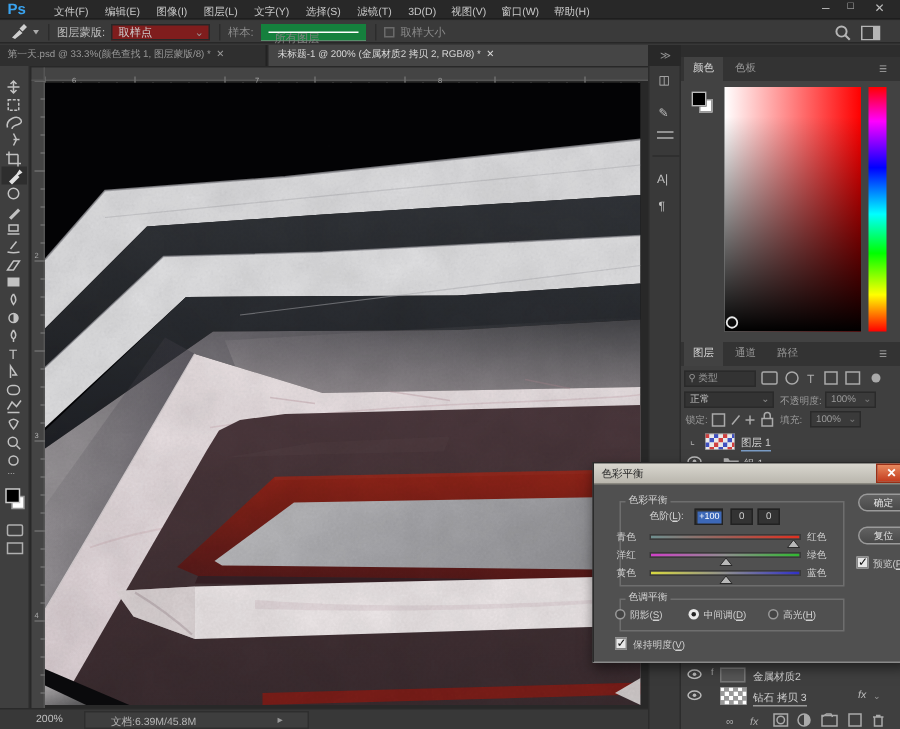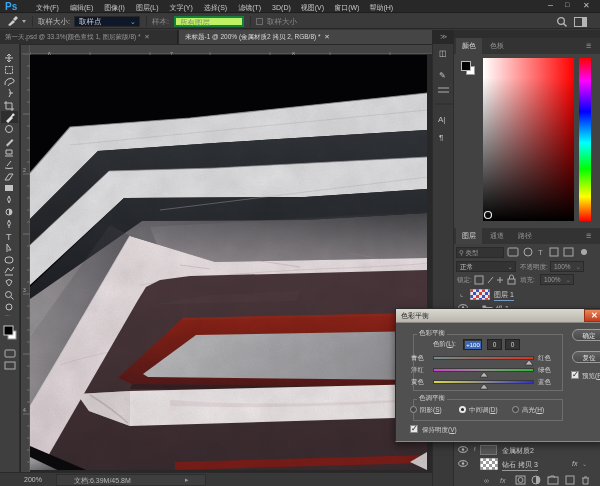--- a/index.html
+++ b/index.html
@@ -21,25 +21,25 @@
   <span class="abs" style="left:565px;top:1px;font-size:7px;color:#c0c0c0;">□</span>
   <span class="abs" style="left:583px;top:1px;font-size:8px;color:#c0c0c0;">✕</span>
 </div>
 
 <div class="abs" style="left:0;top:14px;width:600px;height:15px;background:#3a3a3a;border-bottom:1px solid #272727;">
   <svg class="abs" style="left:6px;top:2px;" width="22" height="11" viewBox="0 0 22 11">
     <path d="M2 9 L7 4 L9 6 L4 10 Z M7 3 L10 0 L12 2 L9 5 Z" fill="#cfcfcf"></path>
     <path d="M16 4 l4 0 l-2 3 z" fill="#aaa"></path>
   </svg>
   <div class="abs" style="left:32px;top:2px;width:1px;height:11px;background:#2c2c2c;"></div>
-  <span class="abs" style="left:38px;top:3px;font-size:7.5px;color:#bdbdbd;">取样大小:</span>
-  <div class="abs" style="left:74px;top:2px;width:66px;height:11px;background:#0f172a;border:1px solid #272727;color:#cfcfcf;font-size:7.5px;line-height:9px;padding-left:4px;">取样点<span style="position:absolute;right:3px;top:0;color:#999;">⌄</span></div>
+  <span class="abs" style="left:38px;top:3px;font-size:7.5px;color:#bdbdbd;">图层蒙版:</span>
+  <div class="abs" style="left:74px;top:2px;width:66px;height:11px;background:#7f1d1d;border:1px solid #272727;color:#cfcfcf;font-size:7.5px;line-height:9px;padding-left:4px;">取样点<span style="position:absolute;right:3px;top:0;color:#999;">⌄</span></div>
   <div class="abs" style="left:146px;top:2px;width:1px;height:11px;background:#2c2c2c;"></div>
   <span class="abs" style="left:152px;top:3px;font-size:7.5px;color:#8a8a8a;">样本:</span>
-  <div class="abs" style="left:174px;top:2px;width:70px;height:11px;background:#bef264;border:2px solid #15803d;color:#808080;font-size:7.5px;line-height:9px;padding-left:4px;">所有图层</div>
+  <div class="abs" style="left:174px;top:2px;width:70px;height:11px;background:#ffffff;border:5px solid #15803d;color:#808080;font-size:7.5px;line-height:9px;padding-left:4px;">所有图层</div>
   <div class="abs" style="left:250px;top:2px;width:1px;height:11px;background:#2c2c2c;"></div>
   <div class="abs" style="left:256px;top:4px;width:7px;height:7px;border:1px solid #6a6a6a;background:#3e3e3e;"></div>
   <span class="abs" style="left:267px;top:3px;font-size:7.5px;color:#8a8a8a;">取样大小</span>
   <svg class="abs" style="left:556px;top:2px;" width="12" height="12" viewBox="0 0 12 12">
     <circle cx="5" cy="5" r="3.4" fill="none" stroke="#b5b5b5" stroke-width="1.3"></circle>
     <path d="M7.5 7.5 L10.5 10.5" stroke="#b5b5b5" stroke-width="1.4"></path>
   </svg>
   <svg class="abs" style="left:574px;top:3px;" width="13" height="10" viewBox="0 0 13 10">
     <rect x="0.5" y="0.5" width="12" height="9" fill="none" stroke="#b5b5b5"></rect>
     <rect x="8" y="1" width="4" height="8" fill="#b5b5b5"></rect>

